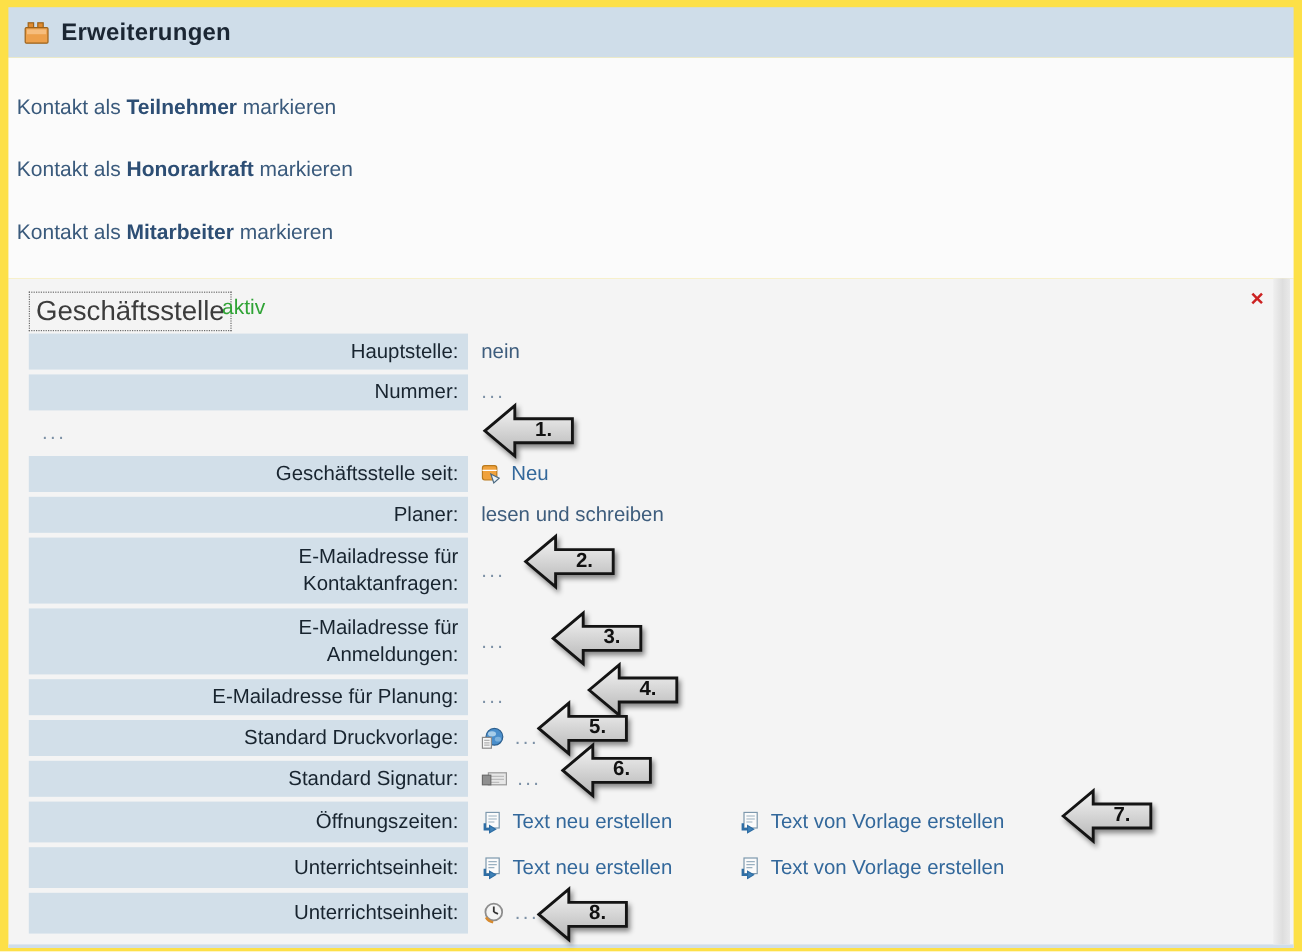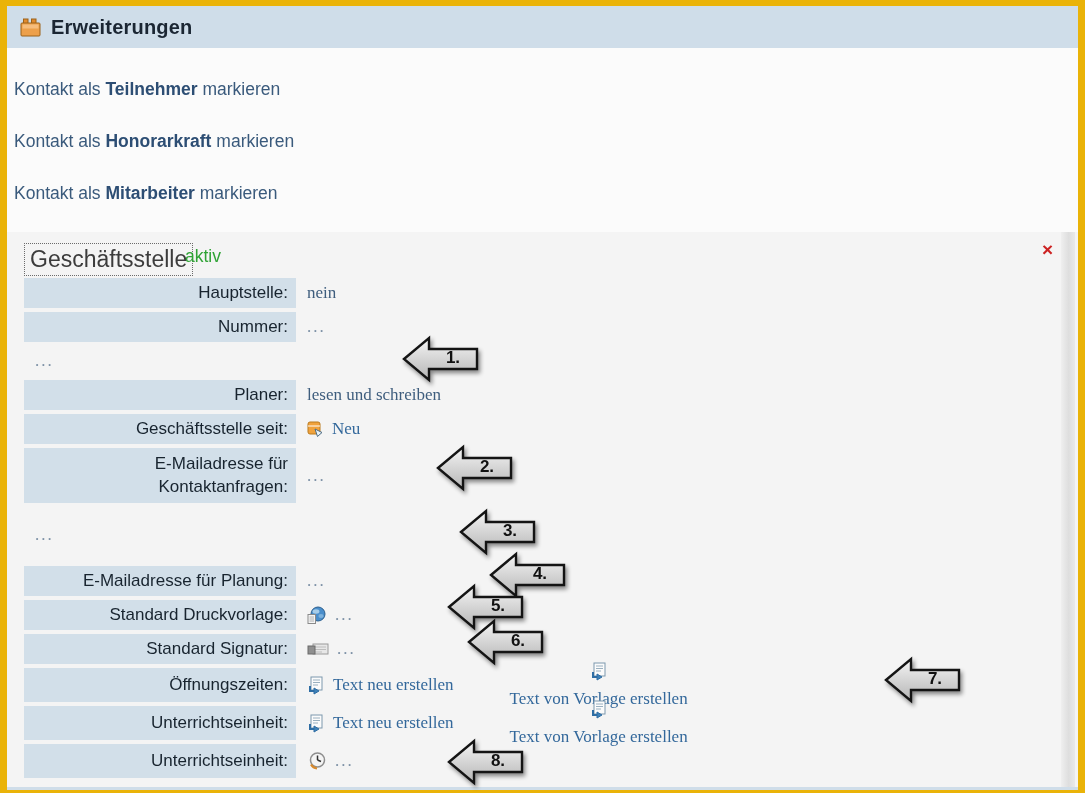--- a/index.html
+++ b/index.html
@@ -1,18 +1,18 @@
 <!DOCTYPE html>
 <html><head>
 <meta charset="utf-8">
 <style>
   * { margin:0; padding:0; box-sizing:border-box; }
   html,body { width:1085px; height:793px; background:#ffffff; overflow:hidden;
               font-family:"Liberation Sans","DejaVu Sans",sans-serif; }
-  .page { position:relative; width:1085px; height:793px; background:#eab308;padding-left:21px; }
+  .page { position:relative; width:1085px; height:793px; background:#fde047;padding-left:21px; }
 
   
   .header { position:absolute; left:7px; top:6px; width:1071px; height:42px;
             background:#cfdde9; display:flex; align-items:center; padding-left:12px; gap:9px; }
   .header-title { font-size:20px; font-weight:bold; color:#1b2633; letter-spacing:.2px; }
 
   
   .content-bg { position:absolute; left:7px; top:48px; width:1071px; height:184px; background:#fbfbfb; }
 
   .action-link { position:absolute; left:14px; font-size:17.5px; color:#3a5a7c; cursor:pointer; white-space:nowrap; }
@@ -29,29 +29,29 @@
                  color:#cc2222; cursor:pointer; line-height:1; }
 
   .scroll-strip { position:absolute; right:3px; top:0; width:14px; height:100%;
                   background:linear-gradient(to right,#efefef,#dedede 55%,#e9e9e9); }
 
   
   .rows { position:absolute; left:17px; top:46px; width:1030px; }
   .row { display:flex; height:30px; margin-bottom:4px; }
   .row.dbl { height:55px; }
   .row.tall { height:34px; }
-  .lbl { width:272px; background:#d2dfe9; color:#18242f; font-size:17px;
+  .lbl { width:366px; background:#d2dfe9; color:#18242f; font-size:17px;
          display:flex; align-items:center; justify-content:flex-end;
          text-align:right; padding-right:8px; line-height:1.35; }
   .lbl .wrap { display:inline-block; max-width:205px; }
-  .val { flex:1; display:flex; align-items:center; padding-left:11px; gap:8px; font-size:17px;font-family:Liberation Serif, serif; }
+  .val { flex:1; display:flex; align-items:center; padding-left:11px; gap:8px; font-size:17px; }
   .vtext { color:#3e5d7d; cursor:pointer; }
   .dots  { color:#7d91a6; letter-spacing:2px; cursor:pointer; }
   .vlink { color:#33689b; cursor:pointer; white-space:nowrap; }
-  .grp2 { margin-left:48px; display:flex; align-items:center; gap:8px;flex-direction:column; }
+  .grp2 { margin-left:48px; display:flex; align-items:center; gap:8px; }
   .icon { display:inline-flex; align-items:center; }
 
   
   .arrow { position:absolute; width:78px; height:48px; pointer-events:none; }
   .arrow svg { filter:drop-shadow(2px 3px 2px rgba(0,0,0,.45)); }
   .arrow-num { position:absolute; left:28px; top:50%; transform:translateY(-54%);
                width:46px; text-align:center; font-size:17px; font-weight:bold; color:#111; }
 </style>
 </head>
 <body>
@@ -118,53 +118,56 @@
       </div>
 
       <div class="row">
         <div class="val">
             <span class="dots">...</span>
           </div>
       </div>
 
       <div class="row">
         <div class="lbl">
-            <span>Planer:</span>
-          </div>
-        <div class="val">
-            <span class="vtext">lesen und schreiben</span>
-          </div>
-      </div>
-
-      <div class="row">
-        <div class="lbl">
             <span>Geschäftsstelle seit:</span>
           </div>
         <div class="val">
           <span class="icon">
             <svg width="17" height="17" viewBox="0 0 17 17">
               <rect x="1" y="1" width="12" height="12" rx="2" fill="#f0a23c" stroke="#b97a1e"></rect>
               <line x1="1" y1="5" x2="13" y2="5" stroke="#ffffff" stroke-width="1"></line>
               <polygon points="8,8 15,11.5 10.5,15.5" fill="#e8f2f8" stroke="#4d6b82"></polygon>
             </svg>
           </span>
           <span class="vlink">Neu</span>
         </div>
       </div>
 
+      <div class="row">
+        <div class="lbl">
+            <span>Planer:</span>
+          </div>
+        <div class="val">
+            <span class="vtext">lesen und schreiben</span>
+          </div>
+      </div>
+
       <div class="row dbl">
         <div class="lbl">
             <span class="wrap">E-Mailadresse für Kontaktanfragen:</span>
           </div>
         <div class="val">
             <span class="dots">...</span>
           </div>
       </div>
 
       <div class="row dbl">
+        <div class="lbl">
+            <span class="wrap">E-Mailadresse für Anmeldungen:</span>
+          </div>
         <div class="val">
             <span class="dots">...</span>
           </div>
       </div>
 
       <div class="row">
         <div class="lbl">
             <span>E-Mailadresse für Planung:</span>
           </div>
         <div class="val">

